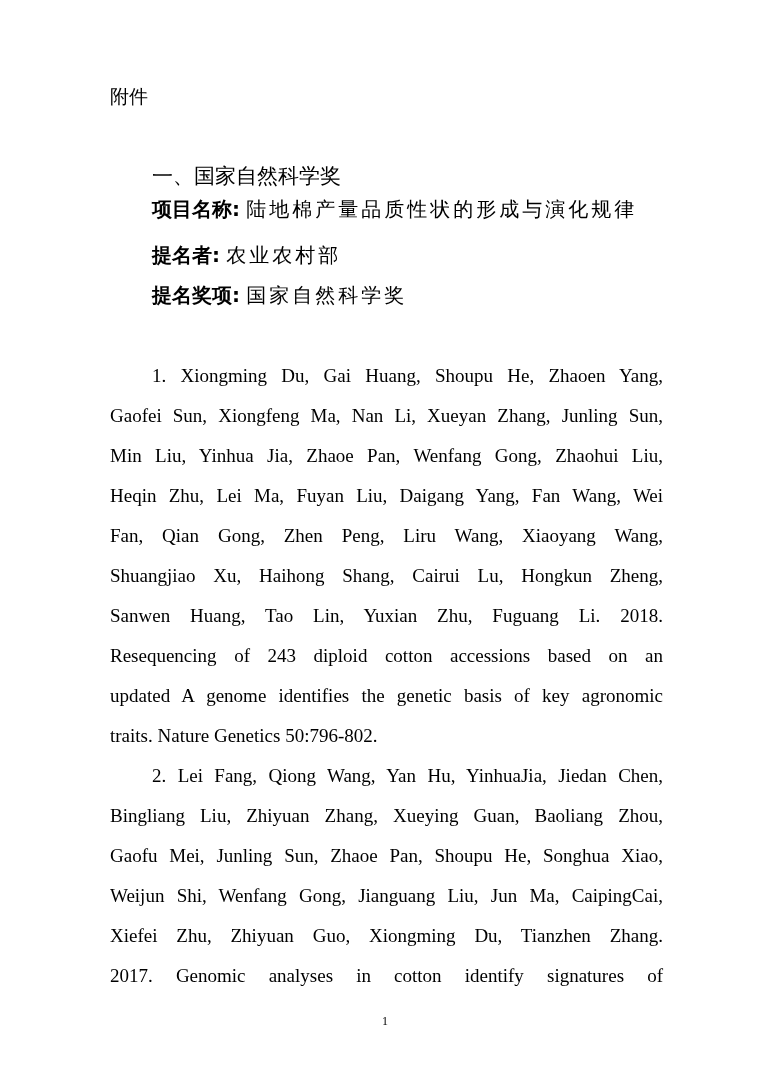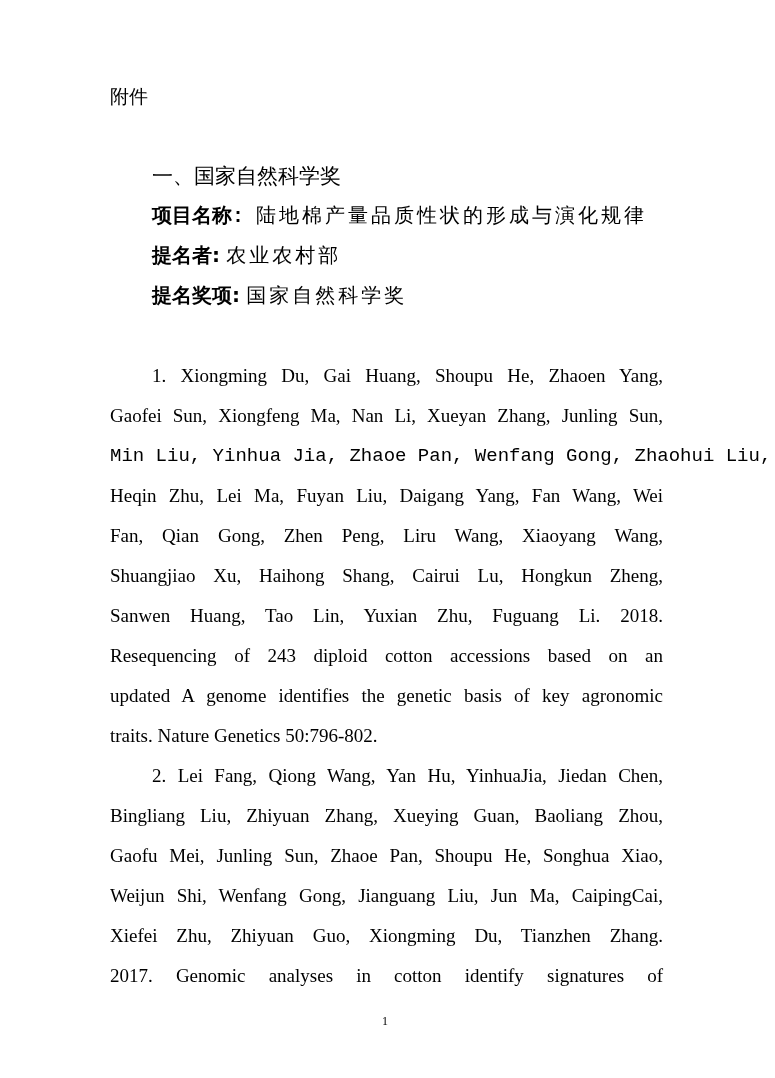--- a/index.html
+++ b/index.html
@@ -20,37 +20,37 @@
   .pnum { position: absolute; left: 382px; top: 1014px; font-size: 12px; }
 </style>
 </head>
 <body>
 
 <div class="page">
   <div class="attach">附件</div>
 
   <div class="cn section" style="top:162px;">一、国家自然科学奖</div>
 
-  <div class="cn" style="top:202px;font-family:Liberation Mono, monospace;">
+  <div class="cn" style="top:196px;">
     <span class="lbl">项目名称:</span>
     <span class="val">陆地棉产量品质性状的形成与演化规律</span>
   </div>
   <div class="cn" style="top:242px;">
     <span class="lbl">提名者:</span>
     <span class="val">农业农村部</span>
   </div>
   <div class="cn" style="top:282px;">
     <span class="lbl">提名奖项:</span>
     <span class="val">国家自然科学奖</span>
   </div>
 
   <div>
     <div class="line first" style="top:363px;">1. Xiongming Du, Gai Huang, Shoupu He, Zhaoen Yang,</div>
     <div class="line" style="top:403px;">Gaofei Sun, Xiongfeng Ma, Nan Li, Xueyan Zhang, Junling Sun,</div>
-    <div class="line" style="top:443px;font-family:Liberation Mono, monospace;">Min Liu, Yinhua Jia, Zhaoe Pan, Wenfang Gong, Zhaohui Liu,</div>
+    <div class="line" style="top:443px;">Min Liu, Yinhua Jia, Zhaoe Pan, Wenfang Gong, Zhaohui Liu,</div>
     <div class="line" style="top:483px;">Heqin Zhu, Lei Ma, Fuyan Liu, Daigang Yang, Fan Wang, Wei</div>
     <div class="line" style="top:523px;">Fan, Qian Gong, Zhen Peng, Liru Wang, Xiaoyang Wang,</div>
     <div class="line" style="top:563px;">Shuangjiao Xu, Haihong Shang, Cairui Lu, Hongkun Zheng,</div>
     <div class="line" style="top:603px;">Sanwen Huang, Tao Lin, Yuxian Zhu, Fuguang Li. 2018.</div>
     <div class="line" style="top:643px;">Resequencing of 243 diploid cotton accessions based on an</div>
     <div class="line" style="top:683px;">updated A genome identifies the genetic basis of key agronomic</div>
     <div class="line last" style="top:723px;">traits. Nature Genetics 50:796-802.</div>
   </div>
 
   <div>

